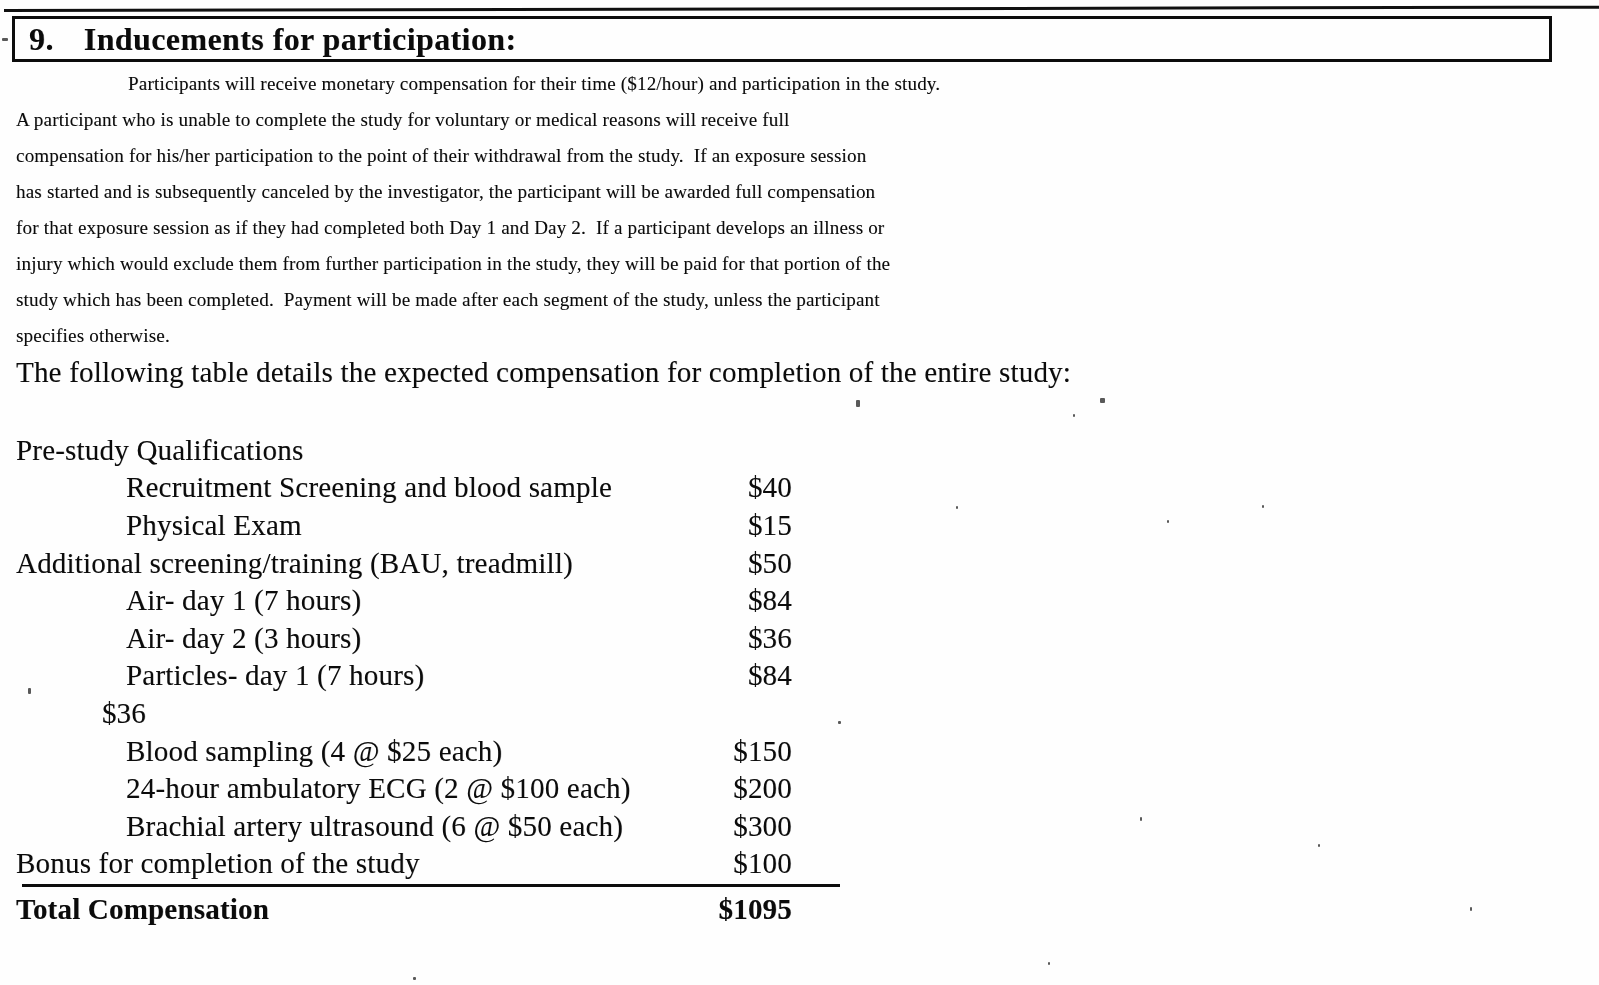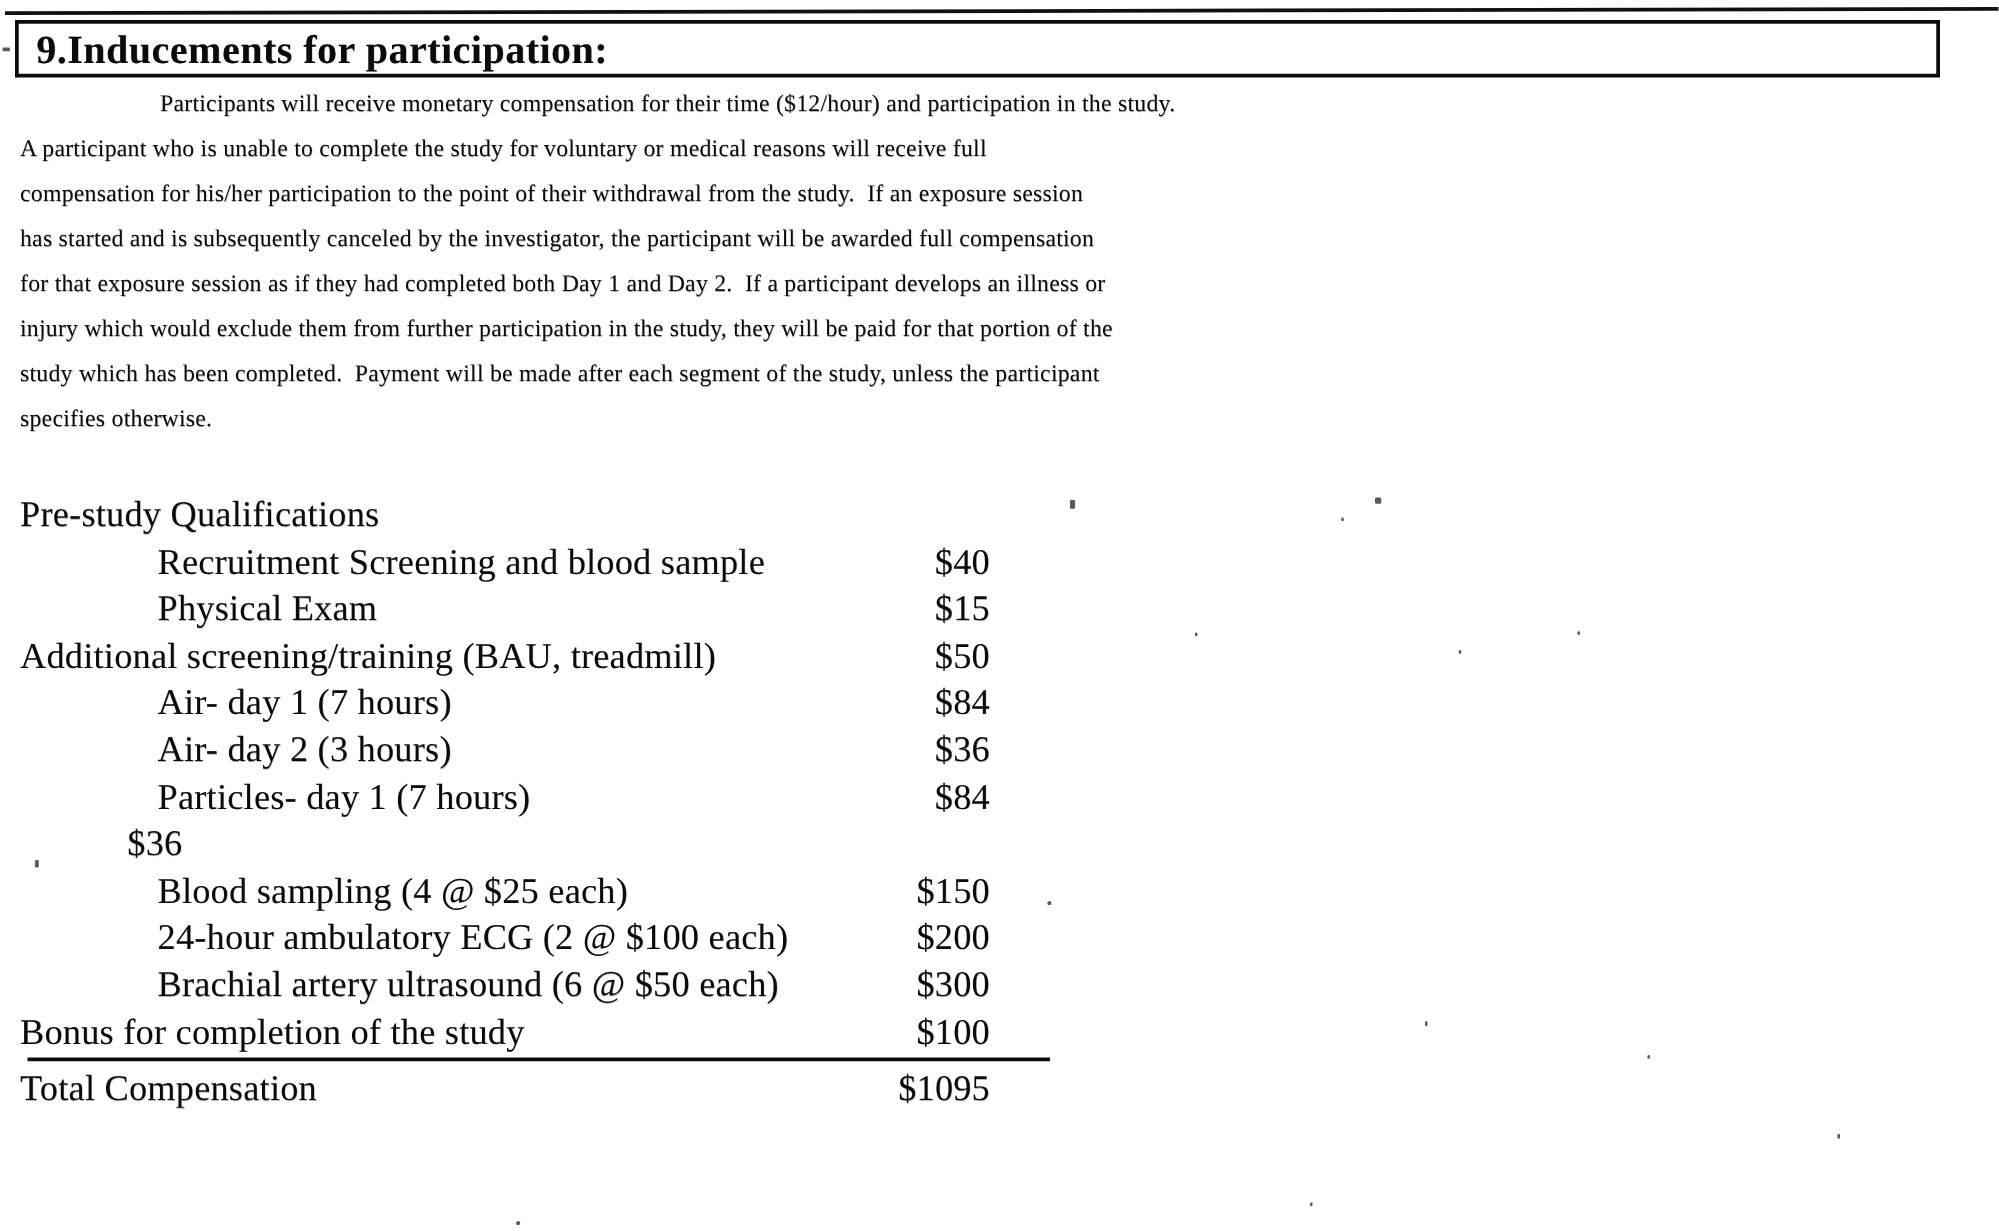--- a/index.html
+++ b/index.html
@@ -38,21 +38,21 @@
     border: 3px solid #0c0c0c;
     box-sizing: border-box;
     background: #fefefe;
     display: flex;
     align-items: center;
     font-weight: bold;
     font-size: 32px;
     letter-spacing: 0.4px;
   }
   .header-box .sec-num { margin-left: 14px; }
-  .header-box .sec-title { }
+  .header-box .sec-title { margin-left: 30px; }
 
   .content {
     position: absolute;
     left: 16px;
     top: 66px;
     width: 1578px;
   }
   .para {
     font-size: 19px;
     line-height: 36px;
@@ -69,21 +69,21 @@
   .comp-table {
     margin-top: 40px;
     width: 776px;
     font-size: 29px;
     letter-spacing: 0.2px;
   }
   .crow { display: flex; line-height: 37.6px; }
   .crow .label { flex: 1; }
   .crow.indent .label { padding-left: 110px; }
   .crow .amount { width: 130px; text-align: right; }
-  .crow.bold { font-weight: normal; line-height: 40px; }
+  .crow.bold { font-weight: bold; line-height: 40px; }
   .sum-rule {
     height: 3px;
     background: #0c0c0c;
     width: 818px;
     margin: 1px 0 2px 6px;
   }
 
   
   .speck {
     position: absolute;
@@ -106,20 +106,21 @@
 
   <div class="content">
     <div class="para">Participants will receive monetary compensation for their time ($12/hour) and participation in the study.
 A participant who is unable to complete the study for voluntary or medical reasons will receive full
 compensation for his/her participation to the point of their withdrawal from the study.&nbsp; If an exposure session
 has started and is subsequently canceled by the investigator, the participant will be awarded full compensation
 for that exposure session as if they had completed both Day 1 and Day 2.&nbsp; If a participant develops an illness or
 injury which would exclude them from further participation in the study, they will be paid for that portion of the
 study which has been completed.&nbsp; Payment will be made after each segment of the study, unless the participant
 specifies otherwise.</div>
+    <div class="table-intro">The following table details the expected compensation for completion of the entire study:</div>
 
     <div class="comp-table">
         <div class="crow">
     <span class="label">Pre-study Qualifications</span>
     <span class="amount"></span>
   </div>
         <div class="crow indent">
     <span class="label">Recruitment Screening and blood sample</span>
     <span class="amount">$40</span>
   </div>

